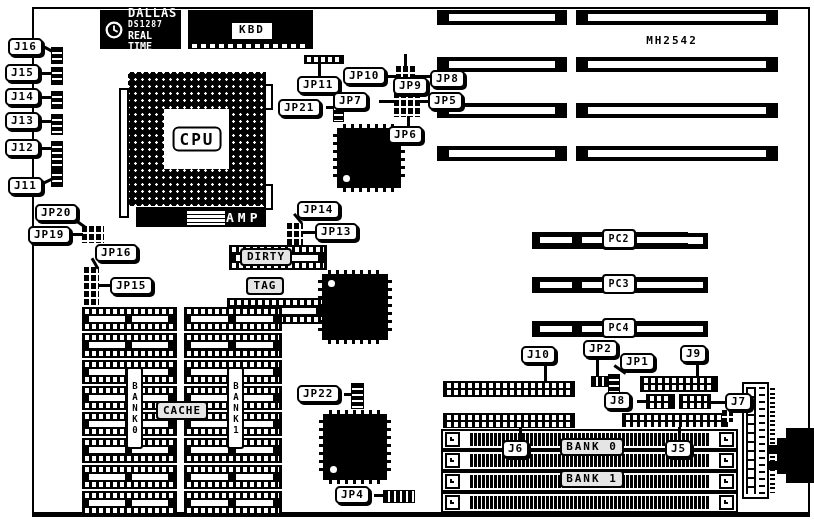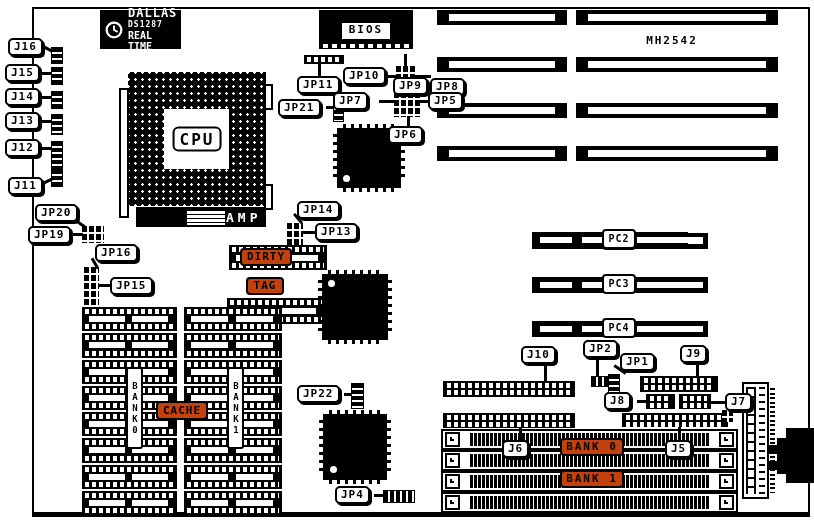--- a/index.html
+++ b/index.html
@@ -71,21 +71,21 @@
   .qfp .dot{width:7px;height:7px;border-radius:50%;background:#fff;}
   
   .cpu{position:absolute;background:#000;
       background-image:radial-gradient(#fff 1px,rgba(0,0,0,0) 1.5px);
       background-size:7px 7px;background-position:4px 4px;}
   .cpu .hole{position:absolute;left:36px;top:37px;width:65px;height:60px;background:#fff;}
   .cpu .lab{position:absolute;left:50%;top:50%;transform:translate(-50%,-50%);
       border:2px solid #000;border-radius:6px;background:#fff;font-size:16px;font-weight:bold;
       letter-spacing:2px;padding:1px 5px;}
   
-  .lab{position:absolute;box-sizing:border-box;background:#c2410c;border:2px solid #000;
+  .lab{position:absolute;box-sizing:border-box;background:#e5e5e5;border:2px solid #000;
       border-radius:4px;font-weight:bold;text-align:center;}
   .vlab{position:absolute;box-sizing:border-box;background:#fff;border:2px solid #000;
       border-radius:3px;writing-mode:vertical-rl;text-orientation:upright;font-size:9px;
       font-weight:bold;text-align:center;letter-spacing:1px;line-height:12px;padding:2px 0;}
   
   .simm{position:absolute;border:2px solid #000;background:#fff;}
   .simm .bar{position:absolute;left:26px;right:26px;top:2px;bottom:2px;
       background:repeating-linear-gradient(90deg,#fff 0 1px,#000 1px 4px);}
   .simm .latch{position:absolute;top:1px;bottom:1px;width:15px;border:2px solid #000;
       box-sizing:border-box;background:#fff;}
@@ -125,25 +125,25 @@
       <circle cx="12" cy="12" r="8" fill="none" stroke="#fff" stroke-width="2.5"></circle>
       <path d="M12 7v5l4 2" fill="none" stroke="#fff" stroke-width="2"></path>
     </svg>
     <div class="lt">
       <div class="l1">DALLAS</div>
       <div class="l2">DS1287</div>
       <div class="l3">REAL TIME</div>
     </div>
   </div>
 
-
-  <div class="chip" style="left:319px;top:10px;width:94px;height:39px;">
+  <div class="chip" style="left:188px;top:10px;width:125px;height:39px;">
     <div class="pins"></div>
-    <div class="chiplab" style="left:22px;top:12px;width:48px;height:16px;">BIOS</div>
-  </div>
+    <div class="chiplab" style="left:43px;top:12px;width:40px;height:16px;">KBD</div>
+  </div>
+
 
   <div class="isa" style="left:437px;top:10px;width:130px;height:15px;">
       <div class="in"></div>
     </div>
   <div class="isa" style="left:576px;top:10px;width:202px;height:15px;">
       <div class="in"></div>
     </div>
   <div class="isa" style="left:437px;top:57px;width:130px;height:15px;">
       <div class="in"></div>
     </div>
@@ -240,21 +240,21 @@
   <div class="co" style="left:297px;top:76px;">JP11</div>
   <div class="ln" style="left:318px;top:64px;width:3px;height:13px;"></div>
 
   <div class="jmpv" style="left:333px;top:97px;width:9px;height:23px;"></div>
   <div class="co" style="left:278px;top:99px;">JP21</div>
   <div class="ln" style="left:326px;top:106px;width:8px;height:3px;"></div>
 
   <div class="grid" style="left:396px;top:66px;width:20px;height:24px;"></div>
   <div class="co" style="left:393px;top:37px;margin-top:40px;">JP9</div>
   <div class="co" style="left:343px;top:67px;">JP10</div>
-  <div class="co" style="left:430px;top:78px;">JP8</div>
+  <div class="co" style="left:430px;top:70px;">JP8</div>
   <div class="ln" style="left:404px;top:54px;width:3px;height:13px;"></div>
   <div class="ln" style="left:388px;top:75px;width:9px;height:3px;"></div>
   <div class="ln" style="left:415px;top:75px;width:16px;height:3px;"></div>
 
   <div class="grid" style="left:394px;top:92px;width:26px;height:25px;"></div>
   <div class="co" style="left:333px;top:92px;">JP7</div>
   <div class="co" style="left:428px;top:92px;">JP5</div>
   <div class="co" style="left:388px;top:126px;">JP6</div>
   <div class="ln" style="left:379px;top:100px;width:16px;height:3px;"></div>
   <div class="ln" style="left:419px;top:100px;width:10px;height:3px;"></div>

